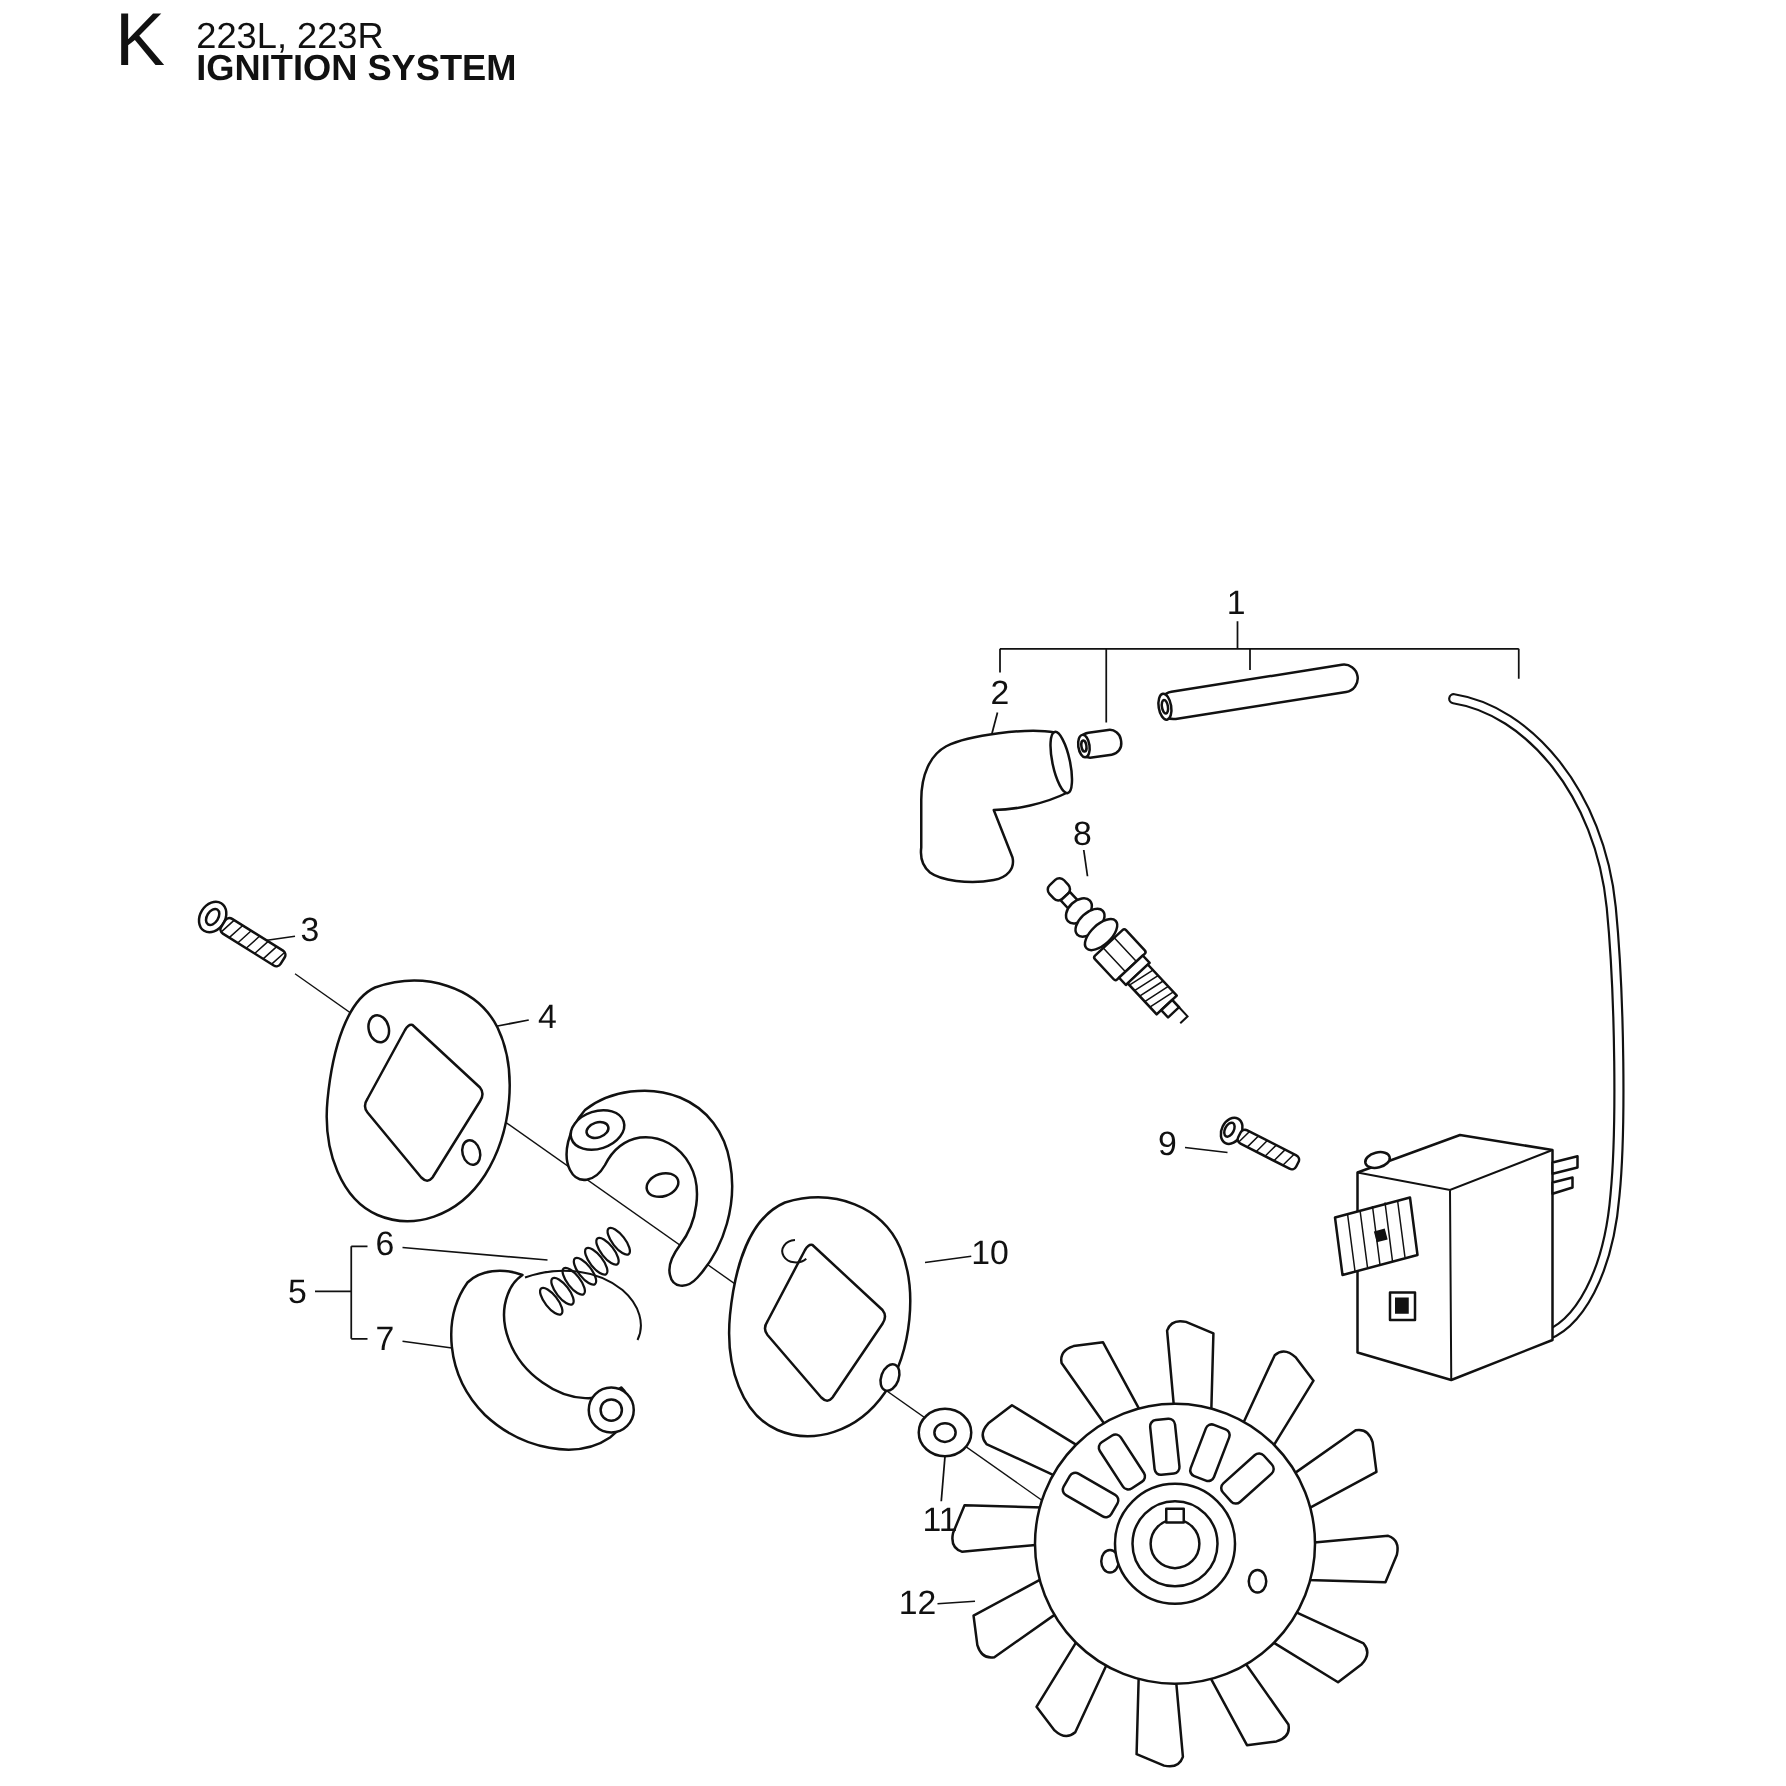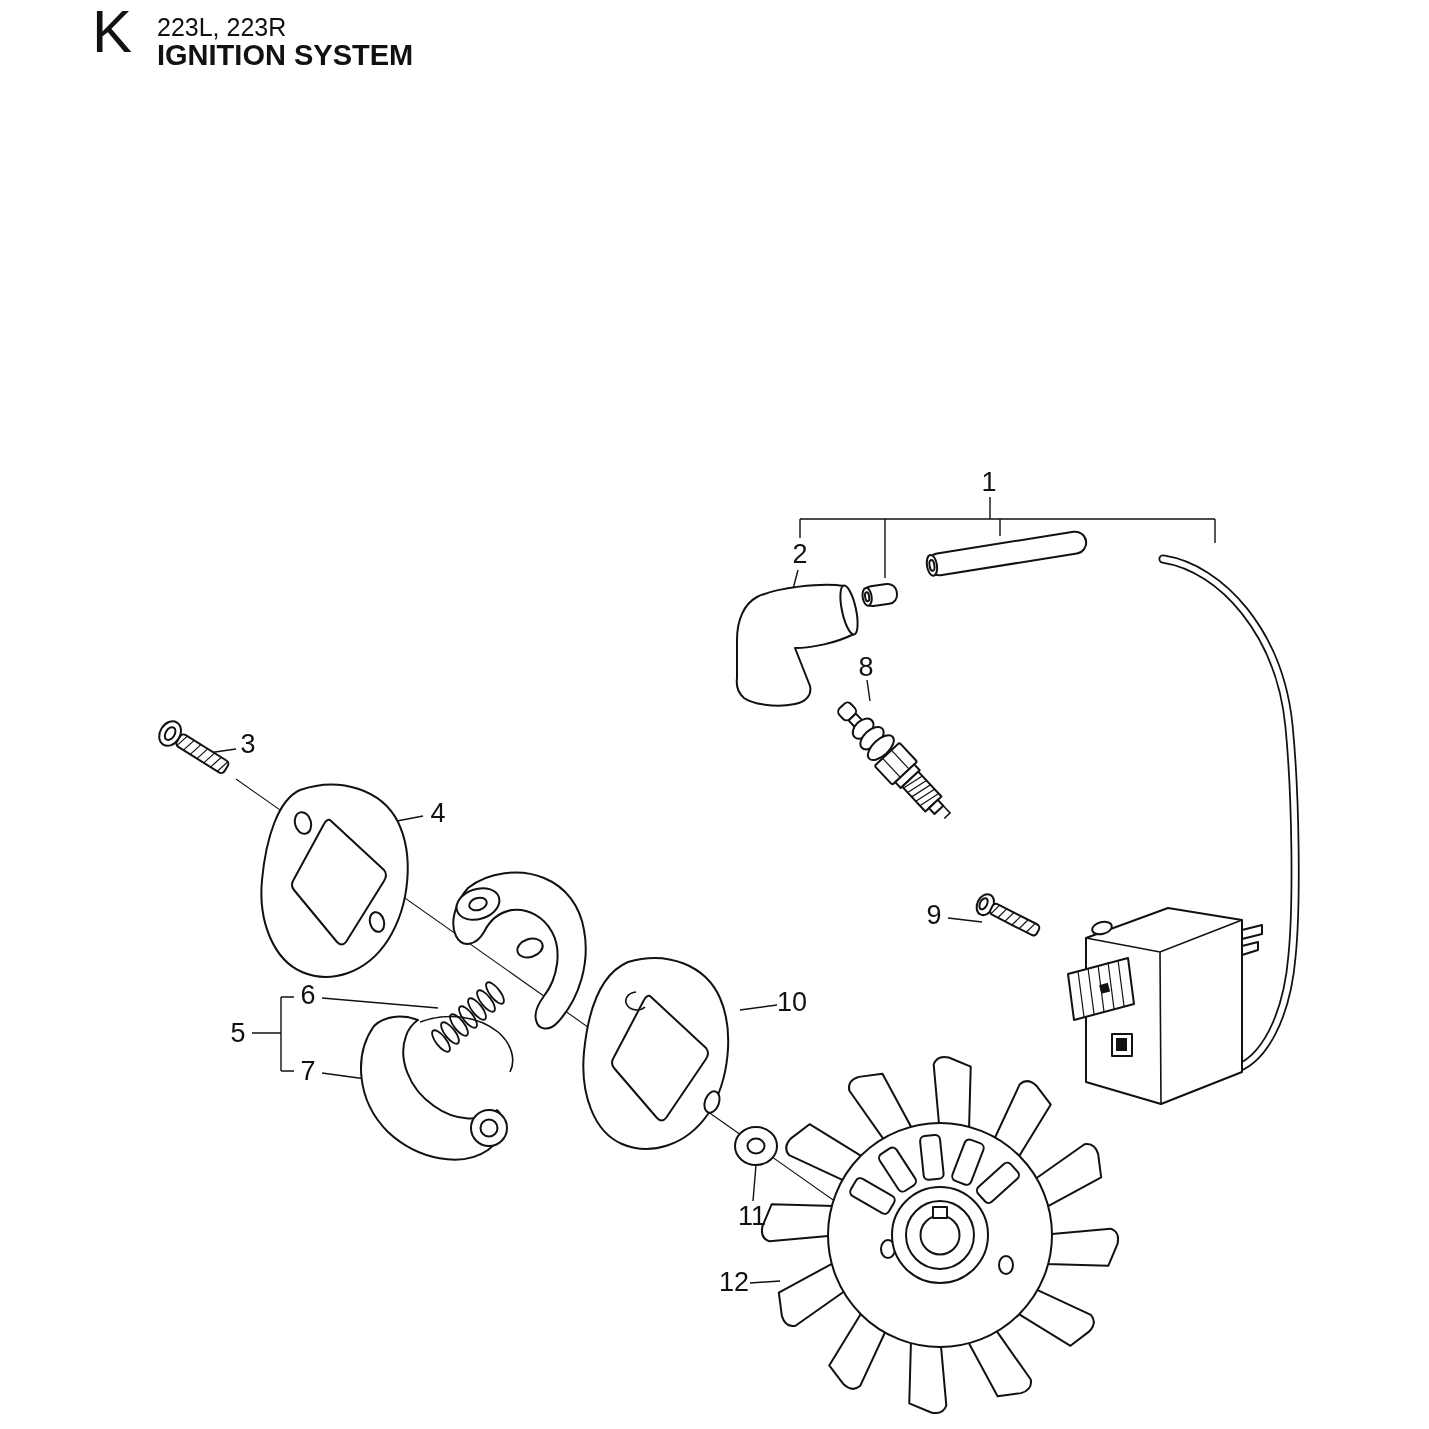--- a/index.html
+++ b/index.html
@@ -1,19 +1,19 @@
 <!DOCTYPE html>
 <html><head>
 <meta charset="utf-8">
 <style>
   html,body{margin:0;padding:0;background:#fff;}
   .page{position:relative;width:1429px;height:1429px;background:#fff;overflow:hidden;
         font-family:"Liberation Sans",sans-serif;color:#111;}
   .section-letter{position:absolute;left:92px;top:2px;font-size:60px;font-weight:400;line-height:1;}
-  .models{position:absolute;left:157px;top:13px;font-size:25px;font-weight:400;}
+  .models{position:absolute;left:157px;top:13px;font-size:29px;font-weight:400;}
   .title{position:absolute;left:157px;top:39px;font-size:29px;font-weight:bold;}
   svg{position:absolute;left:0;top:0;}
   .outline{fill:#fff;stroke:#111;stroke-width:2;stroke-linejoin:round;}
   .line{fill:none;stroke:#111;stroke-width:1.6;}
   .leader{fill:none;stroke:#111;stroke-width:1.4;}
   .axis{fill:none;stroke:#111;stroke-width:1.1;}
   .hatch{fill:none;stroke:#111;stroke-width:1.2;}
   .coil{fill:none;stroke:#111;stroke-width:1.8;}
   .wire-outer{fill:none;stroke:#111;stroke-width:9;stroke-linecap:round;}
   .wire-inner{fill:none;stroke:#fff;stroke-width:5.5;stroke-linecap:round;}

